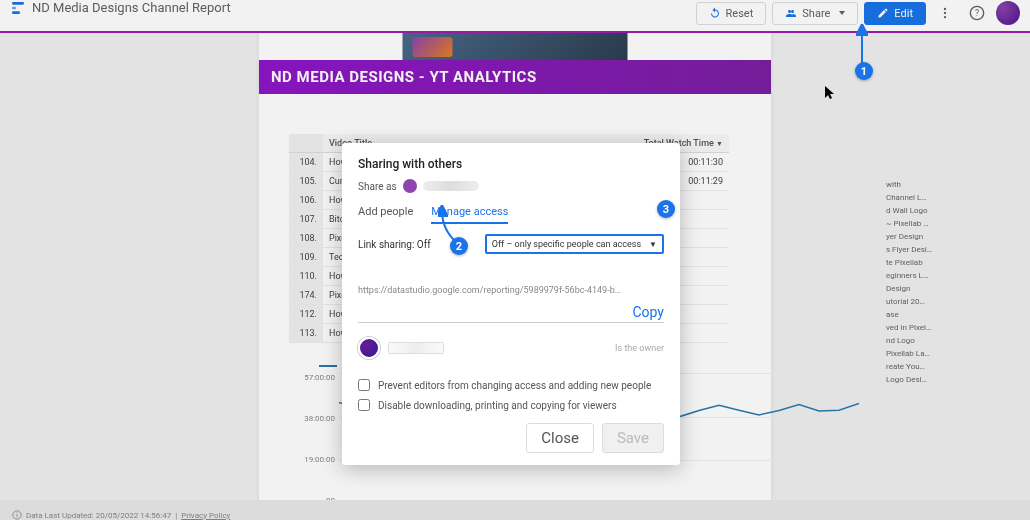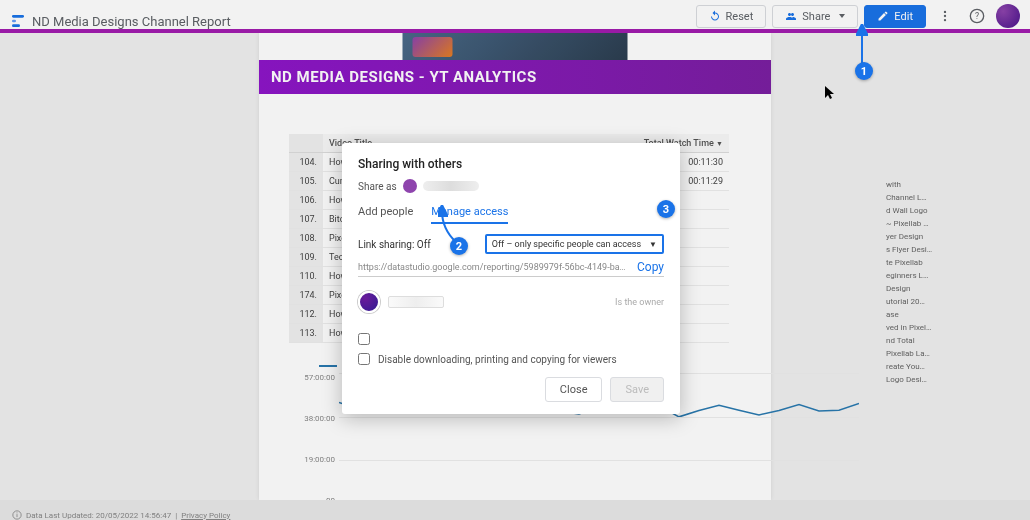--- a/index.html
+++ b/index.html
@@ -1,18 +1,18 @@
 <!DOCTYPE html>
 <html><head>
 <meta charset="utf-8">
 <style>
   * { box-sizing: border-box; margin: 0; padding: 0; font-family: Roboto, Arial, sans-serif; }
   body { width:1030px; height:520px; overflow:hidden; background:#f0f0f0; position:relative; }
   .scrim { position:absolute; inset:0; background:rgba(0,0,0,0.05); z-index:50; pointer-events:none;}
-  .topbar { height:33px; background:#fff; border-bottom:4px solid #a21caf; display:flex; align-items:flex-end; padding:0 10px; position:relative; z-index:1;}
+  .topbar { height:33px; background:#fff; border-bottom:2px solid #a21caf; display:flex; align-items:flex-start; padding:0 10px; position:relative; z-index:1;}
   .logo-icon { width:16px; height:16px; margin-right:6px; }
   .title { font-size:13px; color:#5f6368; }
   .top-right { margin-left:auto; display:flex; align-items:center; gap:6px;}
   .btn { display:inline-flex; align-items:center; gap:5px; border:1px solid #dadce0; background:#fff; color:#5f6368; padding:4px 12px; font-size:11px; border-radius:3px; cursor:pointer; }
   .btn.primary { background:#1a73e8; color:#fff; border-color:#1a73e8; }
   .btn svg { width:12px; height:12px; }
   .icon-btn { width:26px; height:26px; display:flex; align-items:center; justify-content:center; border-radius:50%; cursor:pointer; color:#5f6368;}
   .avatar { width:24px; height:24px; border-radius:50%; background:radial-gradient(circle at 30% 30%, #8e44ad, #4a148c);}
   .dropdown-caret{ width:0; height:0; border-left:3px solid transparent;border-right:3px solid transparent;border-top:4px solid #5f6368; margin-left:4px;}
   .page { position:absolute; top:33px; left:0; right:0; bottom:20px; display:flex; justify-content:center; overflow:hidden;}
@@ -47,29 +47,29 @@
   .share-as{ display:flex; align-items:center; gap:6px; font-size:10px; color:#555; margin-bottom:12px;}
   .share-as .mini-avatar{ width:14px; height:14px; border-radius:50%; background:#8e44ad;}
   .share-as .redacted{ width:56px; height:10px; border-radius:5px; background:linear-gradient(90deg,#eee,#ddd,#eee);}
   .tabs{ display:flex; gap:18px; font-size:11px; margin-bottom:10px;}
   .tabs .tab{ color:#555; cursor:pointer; padding-bottom:4px;}
   .tabs .tab.active{ color:#1a73e8; border-bottom:2px solid #1a73e8;}
   .link-row{ display:flex; align-items:center; justify-content:space-between; font-size:10px; color:#333; margin-bottom:6px;}
   .link-select{ border:2px solid #1a73e8; border-radius:2px; font-size:9px; padding:3px 5px; display:flex; align-items:center; gap:8px; color:#333; cursor:pointer;}
   .url-row{ display:flex; align-items:center; gap:8px; border-bottom:1px solid #ccc; padding-bottom:2px; margin-bottom:14px;}
   .url-row .url{ font-size:9px; color:#888; flex:1; white-space:nowrap; overflow:hidden; text-overflow:ellipsis;}
-  .url-row .copy{ font-size:12px; color:#1a73e8; cursor:pointer;}
+  .url-row .copy{ font-size:14px; color:#1a73e8; cursor:pointer;margin-top:44px;}
   .owner-row{ display:flex; align-items:center; gap:8px; margin-bottom:20px;}
   .owner-row .oavatar{ width:22px; height:22px; border-radius:50%; background:radial-gradient(circle at 30% 30%,#6a1b9a,#311b92); border:2px solid #fff; box-shadow:0 0 0 1px #ccc;}
   .owner-row .redacted{ width:56px; height:12px; border:1px solid #ddd; border-radius:2px; background:linear-gradient(90deg,#fafafa,#eee,#fafafa);}
   .owner-row .owner-label{ margin-left:auto; font-size:9px; color:#aaa;}
   .check-row{ display:flex; align-items:center; gap:8px; font-size:10px; color:#555; margin-bottom:8px;}
   .check-row input{ width:12px; height:12px;}
   .actions{ display:flex; justify-content:flex-end; gap:8px; margin-top:12px;}
-  .actions .mbtn{ font-size:11px; padding:5px 14px; border-radius:3px; border:1px solid #dadce0; background:#fff; color:#555; cursor:pointer;}
+  .actions .mbtn{ font-size:15px; padding:5px 14px; border-radius:3px; border:1px solid #dadce0; background:#fff; color:#555; cursor:pointer;}
   .actions .mbtn.disabled{ background:#f0f0f0; color:#bbb; cursor:default;}
   
   .callout{ position:absolute; z-index:200; width:18px; height:18px; border-radius:50%; background:#1a73e8; color:#fff; font-size:11px; font-weight:700; display:flex; align-items:center; justify-content:center; box-shadow:0 1px 3px rgba(0,0,0,0.3);}
   .arrow{ position:absolute; z-index:199; stroke:#1a73e8; fill:#1a73e8;}
   .cursor{position:absolute;z-index:150;left:825px;top:86px;width:10px;height:14px;}
 </style>
 </head>
 <body>
 
 <div class="topbar">
@@ -191,21 +191,21 @@
         <div>d Wall Logo</div>
         <div>~ Pixellab …</div>
         <div>yer Design</div>
         <div>s Flyer Desi…</div>
         <div>te Pixellab</div>
         <div>eginners L…</div>
         <div>Design</div>
         <div>utorial 20…</div>
         <div>ase</div>
         <div>ved in Pixel…</div>
-        <div>nd Total</div>
+        <div>nd Logo</div>
         <div>Pixellab La…</div>
         <div>reate You…</div>
         <div>Logo Desi…</div>
       </div>
     <div class="chart-area">
       <div class="legend">
           <span class="line"></span>
           <span>Total Watch Time</span>
         </div>
       <div class="chart">
@@ -264,20 +264,21 @@
     <span class="url">https://datastudio.google.com/reporting/5989979f-56bc-4149-ba36-30b6b444bf6a</span>
     <span class="copy">Copy</span>
   </div>
   <div class="owner-row">
     <span class="oavatar"></span>
     <span class="redacted"></span>
     <span class="owner-label">Is the owner</span>
   </div>
   <label class="check-row">
     <input type="checkbox" style="">
+    <span>Prevent editors from changing access and adding new people</span>
   </label>
   <label class="check-row">
     <input type="checkbox" style="">
     <span>Disable downloading, printing and copying for viewers</span>
   </label>
   <div class="actions">
     <button class="mbtn">Close</button>
     <button class="mbtn disabled">Save</button>
   </div>
 </div>

